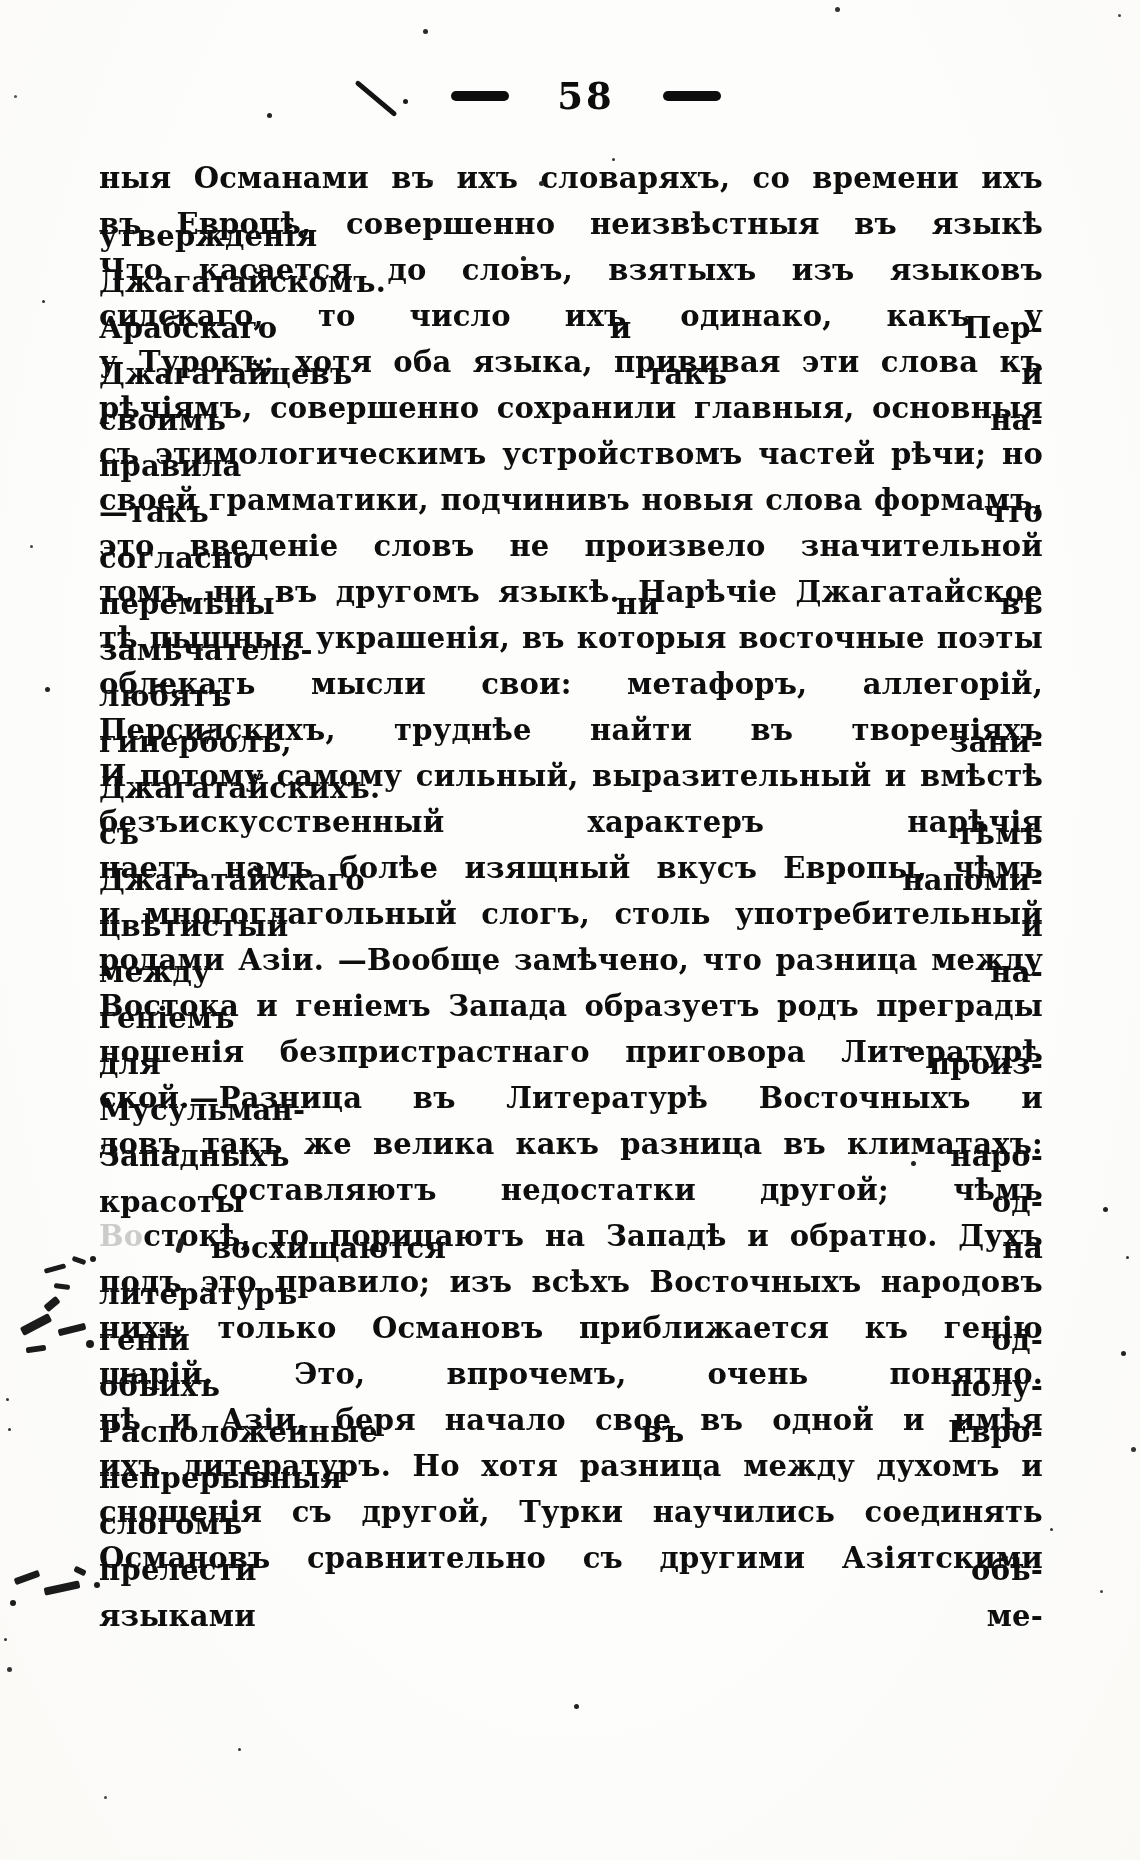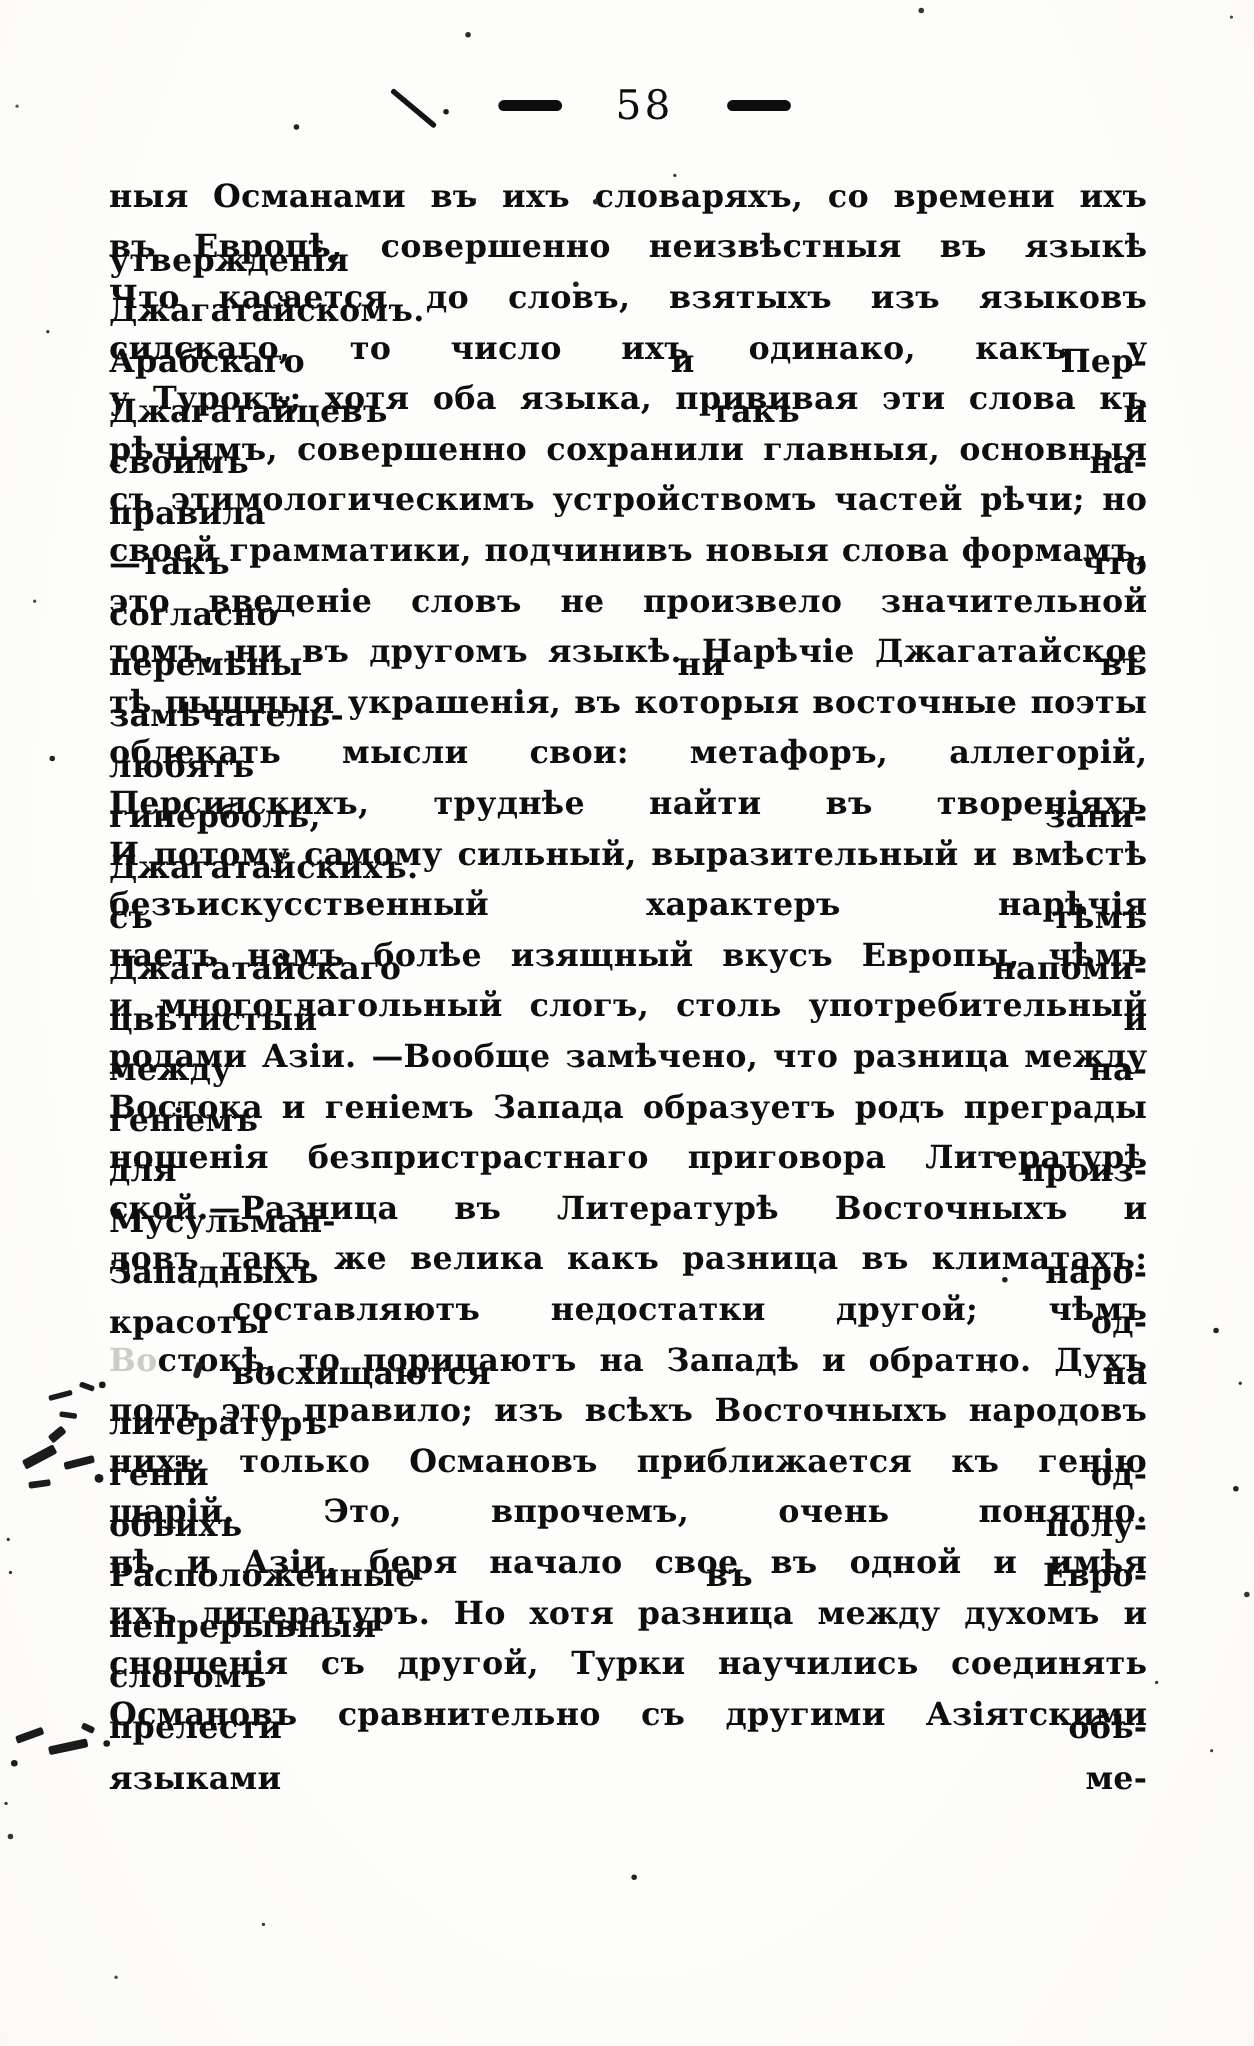--- a/index.html
+++ b/index.html
@@ -11,21 +11,21 @@
   }
   .page{position:absolute;inset:0;background:
     radial-gradient(ellipse at 50% 40%, #fdfdfc 60%, #faf9f6 100%);}
   
   .header{
     position:absolute;top:74px;left:0;width:1140px;
     display:flex;justify-content:center;align-items:center;gap:48px;
     transform:translateX(16px);
   }
   .header .num{
-    font-size:37px;font-weight:400;color:#0c0c0c;letter-spacing:3px;
+    font-size:37px;font-weight:700;color:#0c0c0c;letter-spacing:3px;
   }
   .dash{width:58px;height:10px;background:#0d0d0d;border-radius:5px;}
   
   .textblock{
     position:absolute;top:149px;left:99px;width:944px;
     color:#0e0e0e;font-weight:700;font-size:29px;
   }
   .line{
     height:46px;line-height:58px;
     text-align:justify;text-align-last:justify;

